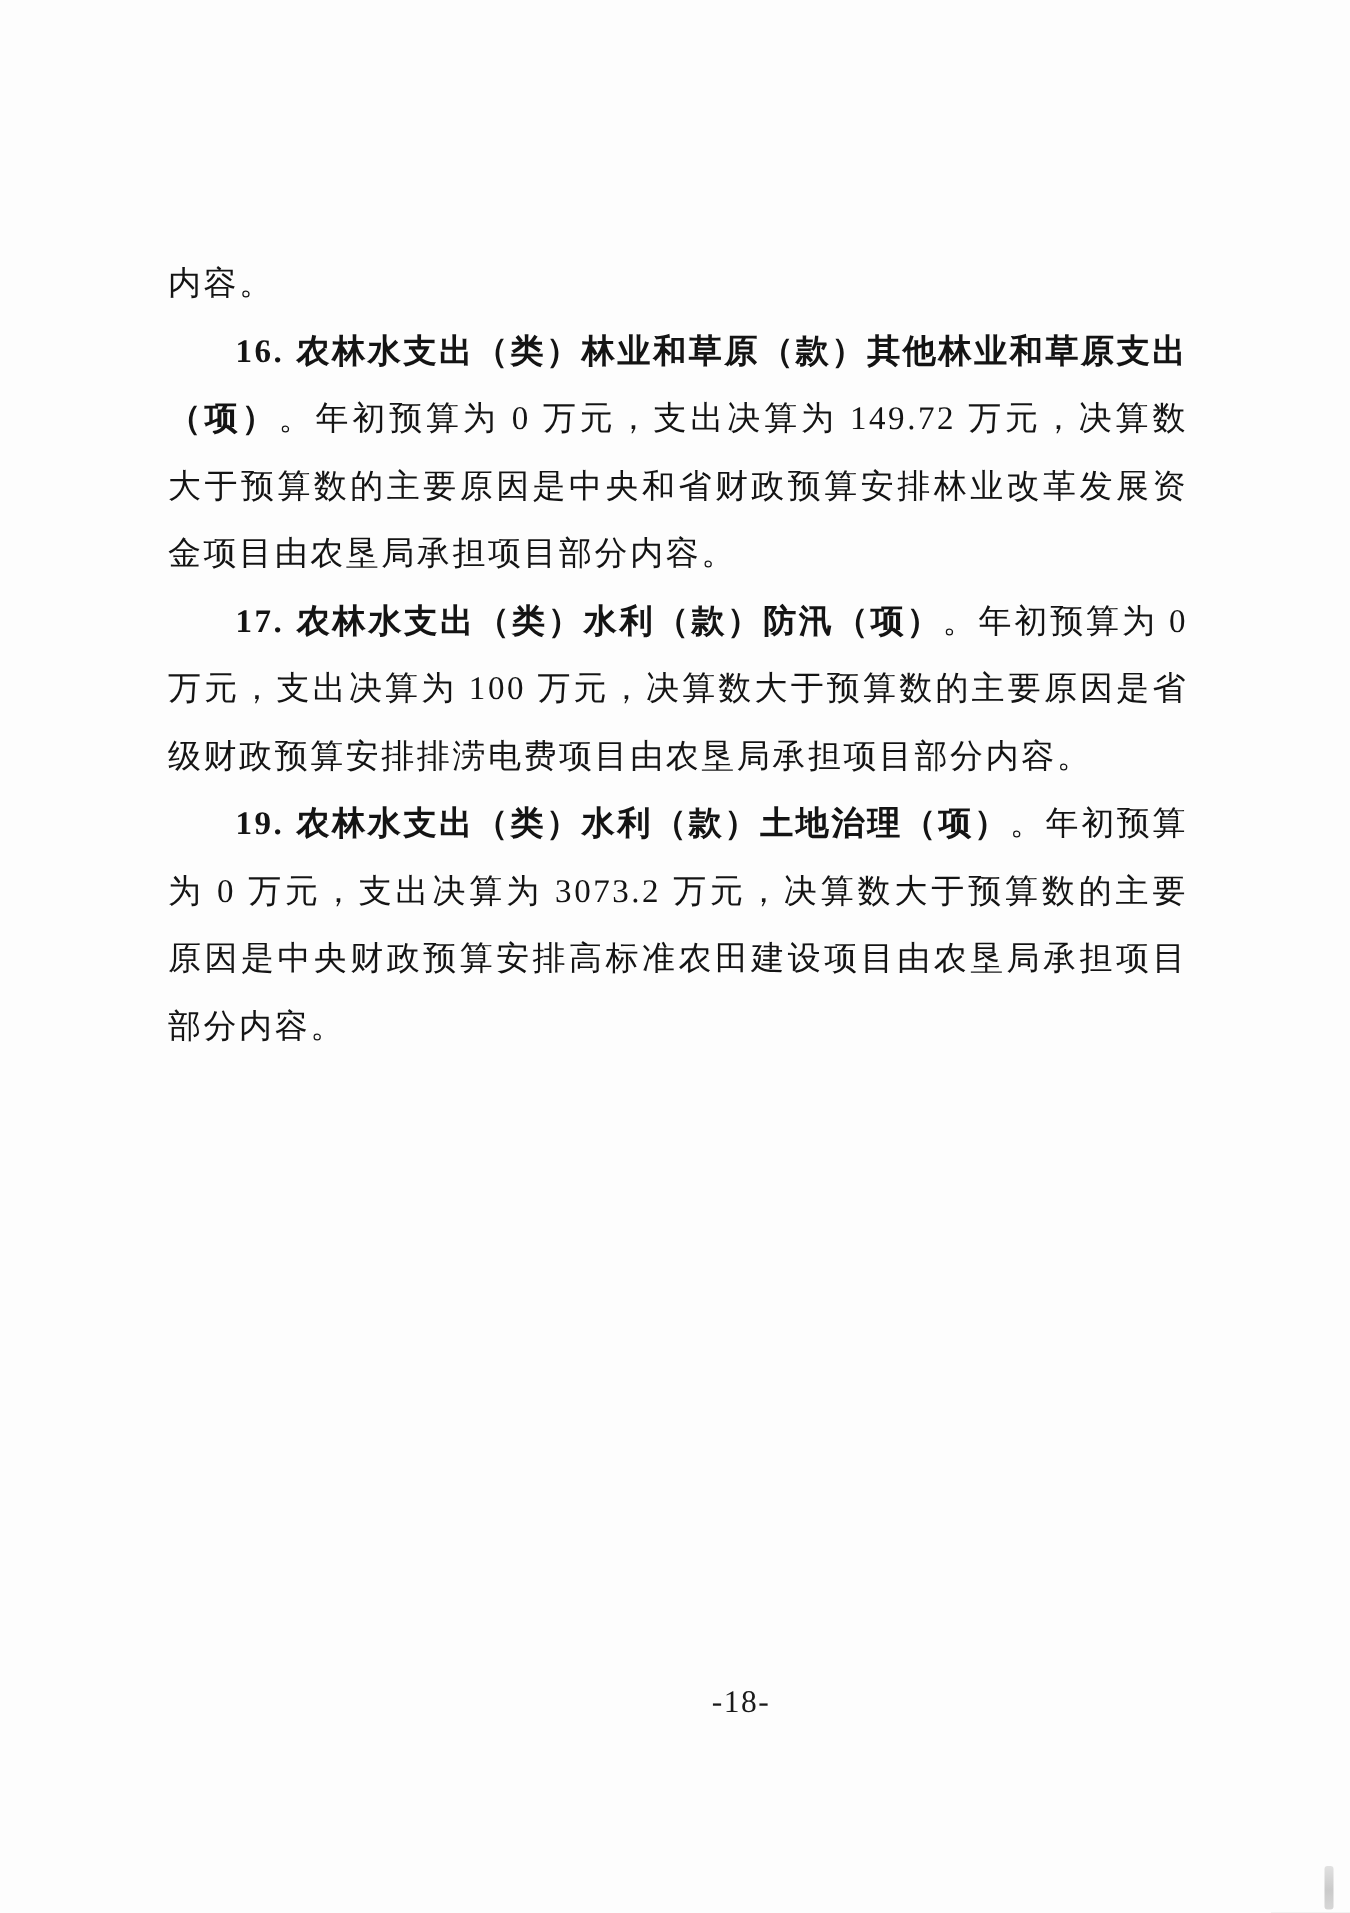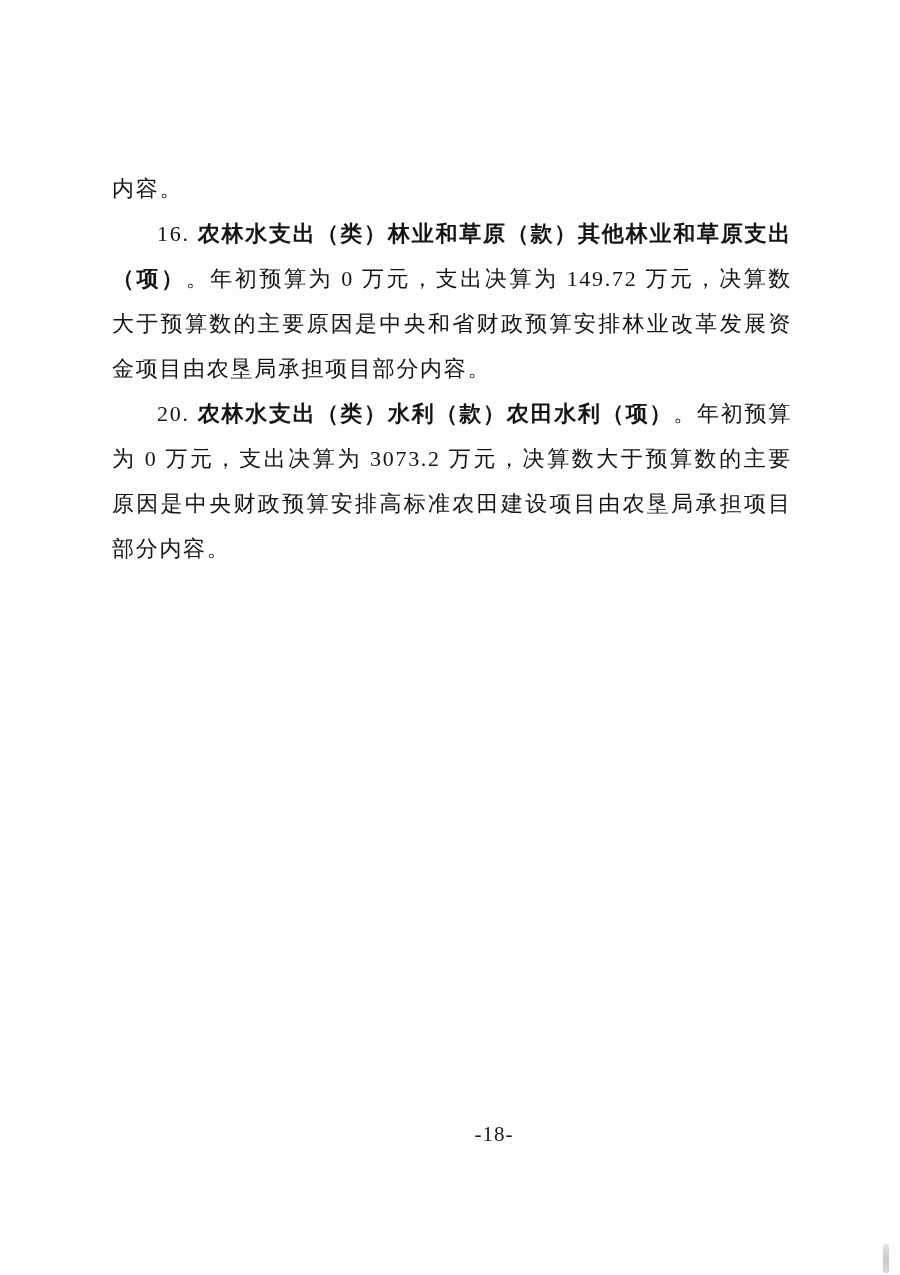--- a/index.html
+++ b/index.html
@@ -31,21 +31,21 @@
     text-align: justify;
     text-align-last: left;
     text-justify: inter-character;
     text-indent: 45px;
     word-break: break-all;
   }
   .para.intro {
     text-indent: 0;
   }
   .num {
-    font-weight: 400;
+    font-weight: 700;
     margin-right: 8px;
   }
   .head {
     font-family: "Liberation Sans", "DejaVu Sans", sans-serif;
     font-weight: 700;
   }
   .body-text {
     font-weight: 400;
   }
   .page-number {
@@ -75,22 +75,23 @@
 <body>
 
 <div class="page">
 
   <div class="text-block">
 
     <p class="para intro">内容。</p>
 
     <p class="para"><span class="num">16.</span><span class="head">农林水支出（类）林业和草原（款）其他林业和草原支出（项）</span><span class="body-text">。年初预算为 0 万元，支出决算为 149.72 万元，决算数大于预算数的主要原因是中央和省财政预算安排林业改革发展资金项目由农垦局承担项目部分内容。</span></p>
 
+    <p class="para"><span class="num">17.</span><span class="head">农林水支出（类）水利（款）防汛（项）</span><span class="body-text">。年初预算为 0 万元，支出决算为 100 万元，决算数大于预算数的主要原因是省级财政预算安排排涝电费项目由农垦局承担项目部分内容。</span></p>
 
-    <p class="para"><span class="num">20.</span><span class="head">农林水支出（类）水利（款）农田水利（项）</span><span class="body-text">。年初预算为 0 万元，支出决算为 3073.2 万元，决算数大于预算数的主要原因是中央财政预算安排高标准农田建设项目由农垦局承担项目部分内容。</span></p>
+    <p class="para"><span class="num">19.</span><span class="head">农林水支出（类）水利（款）土地治理（项）</span><span class="body-text">。年初预算为 0 万元，支出决算为 3073.2 万元，决算数大于预算数的主要原因是中央财政预算安排高标准农田建设项目由农垦局承担项目部分内容。</span></p>
 
 
 
 
   </div>
 
   <div class="page-number">-18-</div>
 
   <div class="scan-artifact"></div>
 

